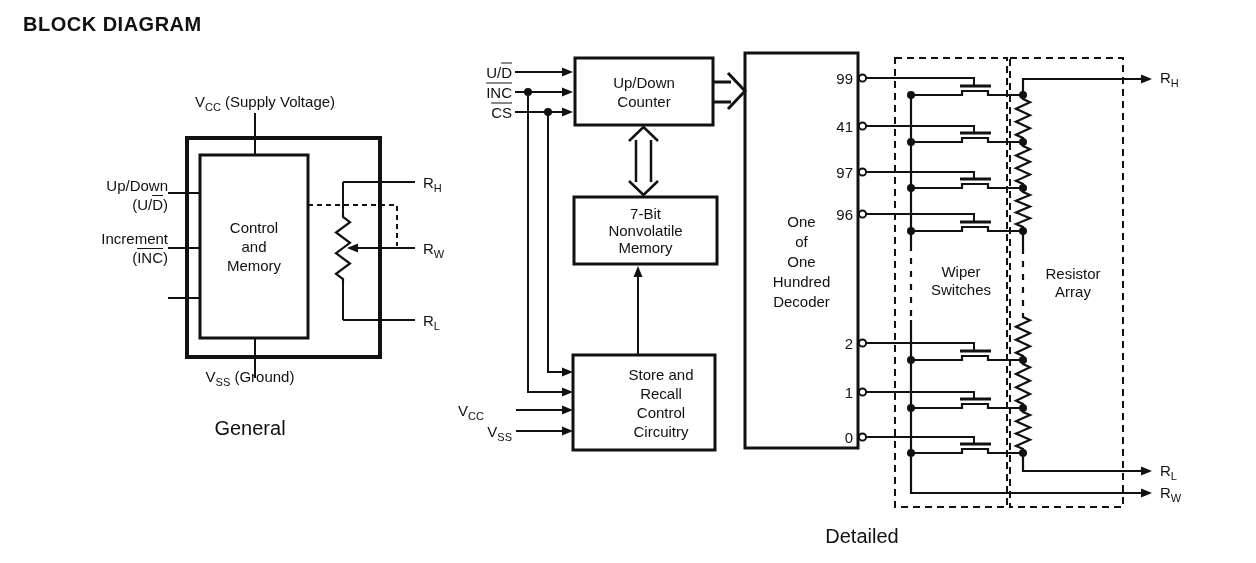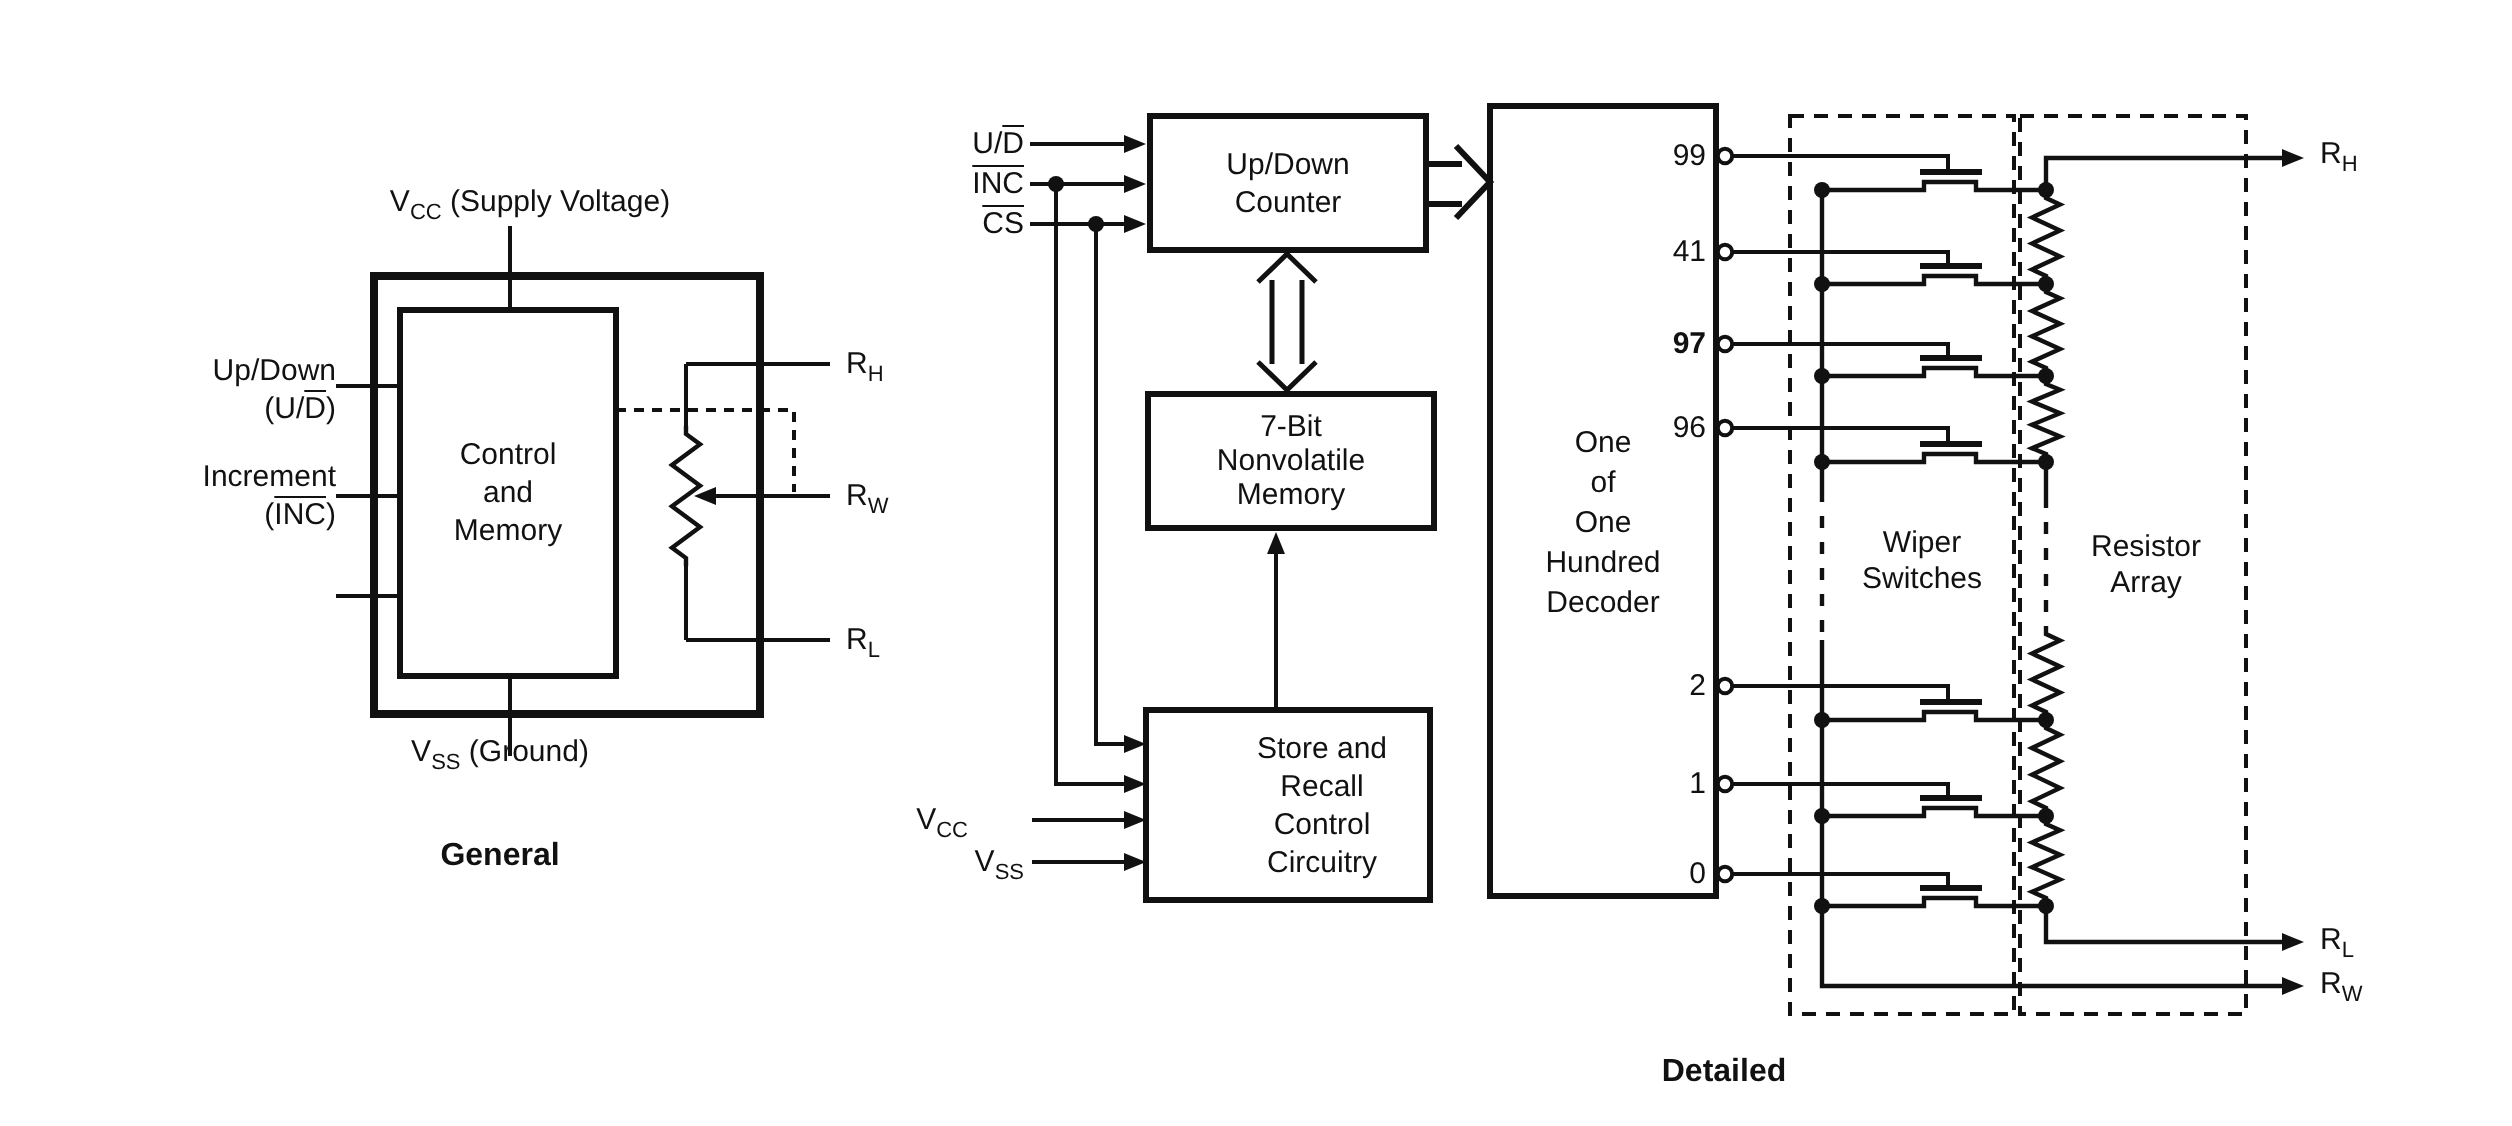--- a/index.html
+++ b/index.html
@@ -4,21 +4,21 @@
 <style>
   html,body{margin:0;padding:0;background:#fff;}
   #stage{position:relative;width:1256px;height:563px;background:#ffffff;overflow:hidden;
          font-family:"Liberation Sans", sans-serif;color:#111;}
   svg{position:absolute;left:0;top:0;}
   .lbl{position:absolute;white-space:nowrap;font-size:15px;line-height:19px;color:#111;}
   .ctr{transform:translate(-50%,-50%);text-align:center;}
   .vctr{transform:translateY(-50%);}
   .r{text-align:right;}
   .title{font-size:20px;font-weight:bold;letter-spacing:0.5px;}
-  .cap{font-size:16px;font-weight:bold;}
+  .cap{font-size:20px;font-weight:normal;}
   sub{font-size:11px;vertical-align:-4px;line-height:0;}
   .ov{text-decoration:overline;}
   .blocktext{position:absolute;display:flex;flex-direction:column;justify-content:center;
              align-items:center;text-align:center;font-size:15px;line-height:19px;}
   .mem{line-height:17px;}
   .dec{line-height:20px;}
 </style>
 </head>
 <body>
 
@@ -148,20 +148,21 @@
         <circle cx="1023" cy="453" r="4" fill="#111" stroke="none"></circle>
         <polyline points="1023,95 1023,99 1030,102.25 1016,108.75 1030,115.25 1016,121.75 1030,128.25 1016,134.75 1023,138 1023,142" stroke-width="2.2"></polyline>
         <polyline points="1023,142 1023,146 1030,149.16666666666666 1016,155.5 1030,161.83333333333334 1016,168.16666666666666 1030,174.5 1016,180.83333333333331 1023,184 1023,188" stroke-width="2.2"></polyline>
         <polyline points="1023,188 1023,192 1030,194.91666666666666 1016,200.75 1030,206.58333333333334 1016,212.41666666666666 1030,218.25 1016,224.08333333333331 1023,227 1023,231" stroke-width="2.2"></polyline>
         <polyline points="1023,313 1023,317 1030,320.25 1016,326.75 1030,333.25 1016,339.75 1030,346.25 1016,352.75 1023,356 1023,360" stroke-width="2.2"></polyline>
         <polyline points="1023,360 1023,364 1030,367.3333333333333 1016,374 1030,380.6666666666667 1016,387.3333333333333 1030,394 1016,400.6666666666667 1023,404 1023,408" stroke-width="2.2"></polyline>
         <polyline points="1023,408 1023,412 1030,415.0833333333333 1016,421.25 1030,427.4166666666667 1016,433.5833333333333 1030,439.75 1016,445.9166666666667 1023,449 1023,453" stroke-width="2.2"></polyline>
       </g>
   </svg>
 
+  <div class="lbl title" style="left:23px;top:15px;"><span>BLOCK DIAGRAM</span></div>
 
   <div class="lbl ctr" style="left:265px;top:101px;"><span>V</span><sub>CC</sub><span> (Supply Voltage)</span></div>
   <div class="lbl ctr" style="left:250px;top:376px;"><span>V</span><sub>SS</sub><span> (Ground)</span></div>
 
   <div class="lbl r" style="right:1088px;top:176px;">
     <span>Up/Down</span><br>
     <span>(U/</span><span class="ov">D</span><span>)</span>
   </div>
   <div class="lbl r" style="right:1088px;top:229px;">
     <span>Increment</span><br>
@@ -204,21 +205,21 @@
   <div class="blocktext dec" style="left:745px;top:212px;width:113px;">
     <span>One</span>
       <span>of</span>
       <span>One</span>
       <span>Hundred</span>
       <span>Decoder</span>
   </div>
 
   <div class="lbl r vctr" style="right:403px;top:78px;"><span>99</span></div>
   <div class="lbl r vctr" style="right:403px;top:126px;"><span>41</span></div>
-  <div class="lbl r vctr" style="right:403px;top:172px;font-weight:bold;"><span>97</span></div>
+  <div class="lbl r vctr" style="right:403px;top:172px;"><span>97</span></div>
   <div class="lbl r vctr" style="right:403px;top:214px;"><span>96</span></div>
   <div class="lbl r vctr" style="right:403px;top:343px;"><span>2</span></div>
   <div class="lbl r vctr" style="right:403px;top:392px;"><span>1</span></div>
   <div class="lbl r vctr" style="right:403px;top:437px;"><span>0</span></div>
 
   <div class="lbl ctr" style="left:961px;top:281px;line-height:18px;text-align:center;">
     <span>Wiper</span><br><span>Switches</span>
   </div>
   <div class="lbl ctr" style="left:1073px;top:283px;line-height:18px;text-align:center;">
     <span>Resistor</span><br><span>Array</span>

